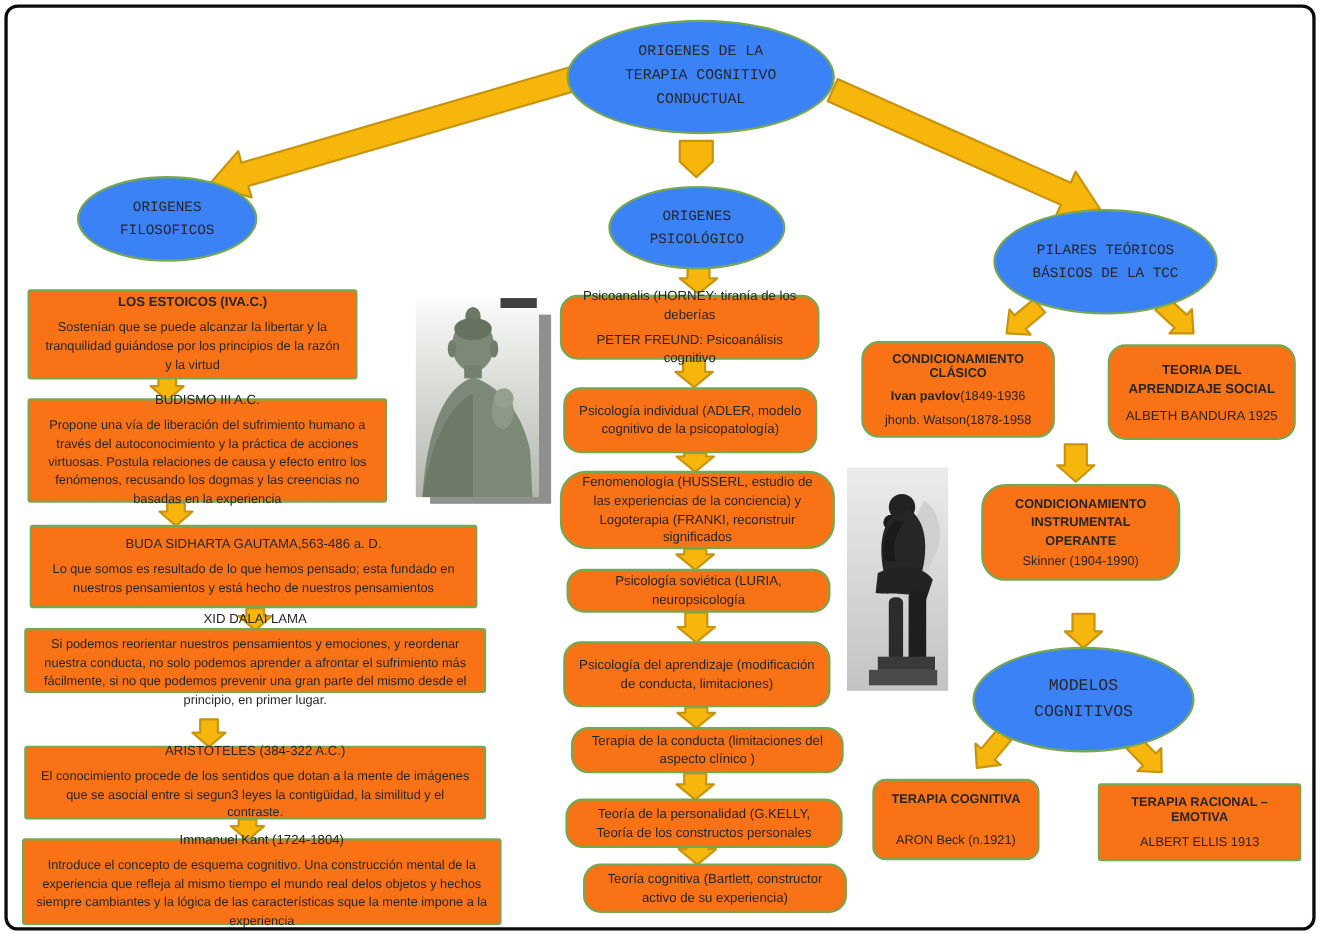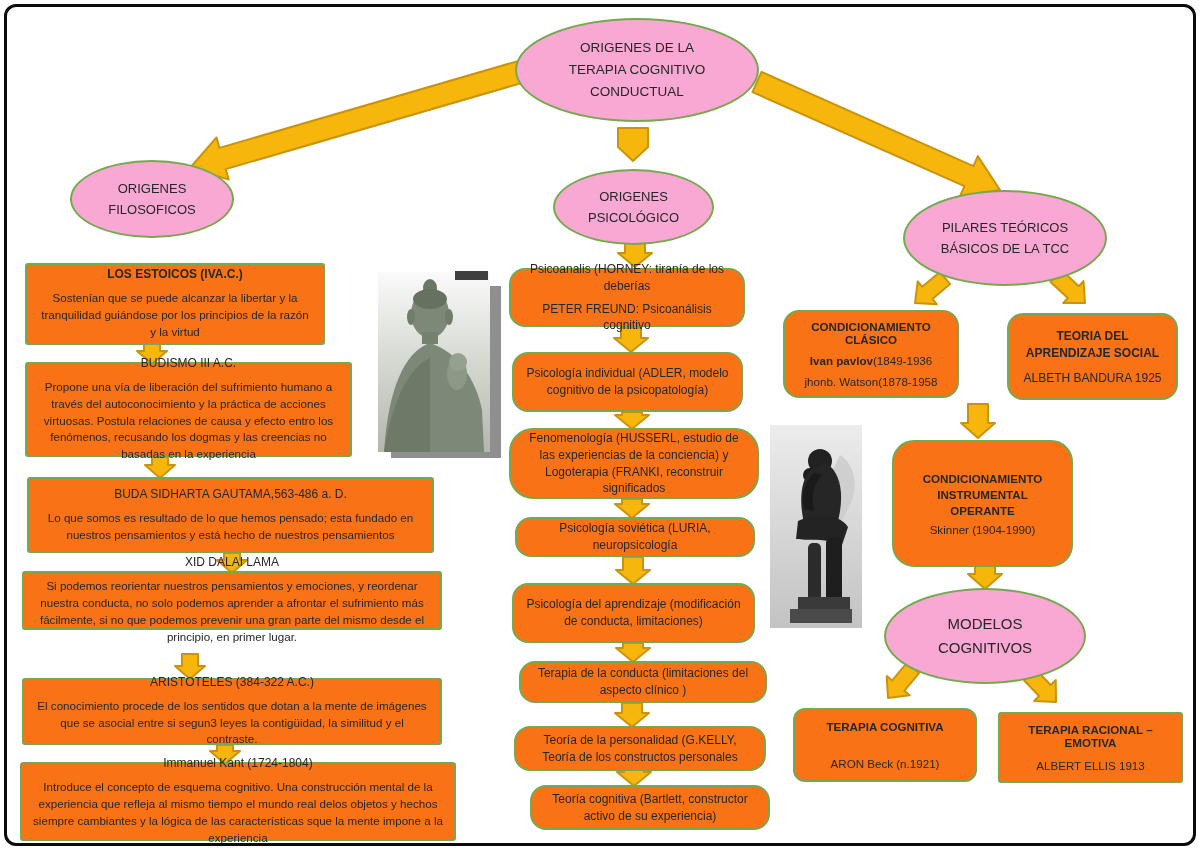--- a/index.html
+++ b/index.html
@@ -7,23 +7,23 @@
     --arrow-fill:#F7B60B;
     --arrow-stroke:#C9940C;
     --ink:#262626;
   }
   html,body{margin:0;padding:0;background:#fff;}
   .canvas{position:relative;width:1200px;height:848px;background:#ffffff;overflow:hidden;
           font-family:"Liberation Sans", sans-serif;color:var(--ink);}
   .frame{position:absolute;left:4px;top:4px;right:4px;bottom:2px;border:3px solid #0b0b0b;border-radius:12px;}
   .arrows{position:absolute;left:0;top:0;width:1200px;height:848px;}
   .arrows polygon{fill:var(--arrow-fill);stroke:var(--arrow-stroke);stroke-width:2;stroke-linejoin:round;}
-  .ellipse{position:absolute;border:2px solid var(--green);border-radius:50%;background:#f9a8d4;
+  .ellipse{position:absolute;border:2px solid var(--green);border-radius:50%;background:#3b82f6;
            display:flex;flex-direction:column;align-items:center;justify-content:center;
-           text-align:center;line-height:1.62;font-size:13px;}
+           text-align:center;line-height:1.62;font-size:13px;font-family:Liberation Mono, monospace;}
   .box{position:absolute;border:2px solid var(--green);background:#f97316;text-align:center;
        display:flex;flex-direction:column;align-items:center;justify-content:center;
        box-sizing:border-box;padding:6px 10px;}
   .sq{border-radius:3px;}
   .rd{border-radius:16px;}
   .title{font-weight:700;font-size:12px;margin-bottom:9px;}
   .title-plain{font-weight:400;font-size:12px;margin-bottom:9px;}
   .body-txt{font-size:11.6px;line-height:1.45;}
   .psy{font-size:12px;line-height:1.4;}
   .photo{position:absolute;overflow:hidden;}
@@ -183,31 +183,31 @@
     <div style="font-weight:700;">CONDICIONAMIENTO CLÁSICO</div>
     <div><b>Ivan pavlov</b><span>(1849-1936</span></div>
     <div>jhonb. Watson(1878-1958</div>
   </div>
 
   <div class="box rd" style="left:1007px;top:313px;width:171px;height:87px;gap:9px;font-size:12px;">
     <div style="font-weight:700;line-height:1.4;">TEORIA DEL APRENDIZAJE SOCIAL</div>
     <div>ALBETH BANDURA 1925</div>
   </div>
 
-  <div class="box rd" style="left:892px;top:440px;width:181px;height:127px;gap:4px;font-size:11.6px;border-radius:22px;">
+  <div class="box rd" style="left:892px;top:440px;width:181px;height:88px;gap:4px;font-size:11.6px;border-radius:22px;">
     <div style="font-weight:700;line-height:1.4;">CONDICIONAMIENTO INSTRUMENTAL OPERANTE</div>
     <div>Skinner (1904-1990)</div>
   </div>
 
   <div class="ellipse" style="left:884px;top:588px;width:198px;height:92px;font-size:15px;">
     <div>MODELOS</div>
     <div>COGNITIVOS</div>
   </div>
 
-  <div class="box rd" style="left:793px;top:708px;width:184px;height:74px;gap:24px;font-size:11.6px;border-radius:12px;text-align:right;">
+  <div class="box rd" style="left:793px;top:708px;width:152px;height:74px;gap:24px;font-size:11.6px;border-radius:12px;text-align:right;">
     <div style="font-weight:700;">TERAPIA COGNITIVA</div>
     <div>ARON Beck (n.1921)</div>
   </div>
 
   <div class="box sq" style="left:998px;top:712px;width:185px;height:71px;gap:10px;font-size:11.6px;">
     <div style="font-weight:700;">TERAPIA RACIONAL – EMOTIVA</div>
     <div>ALBERT ELLIS 1913</div>
   </div>
 
   <div class="frame"></div>

